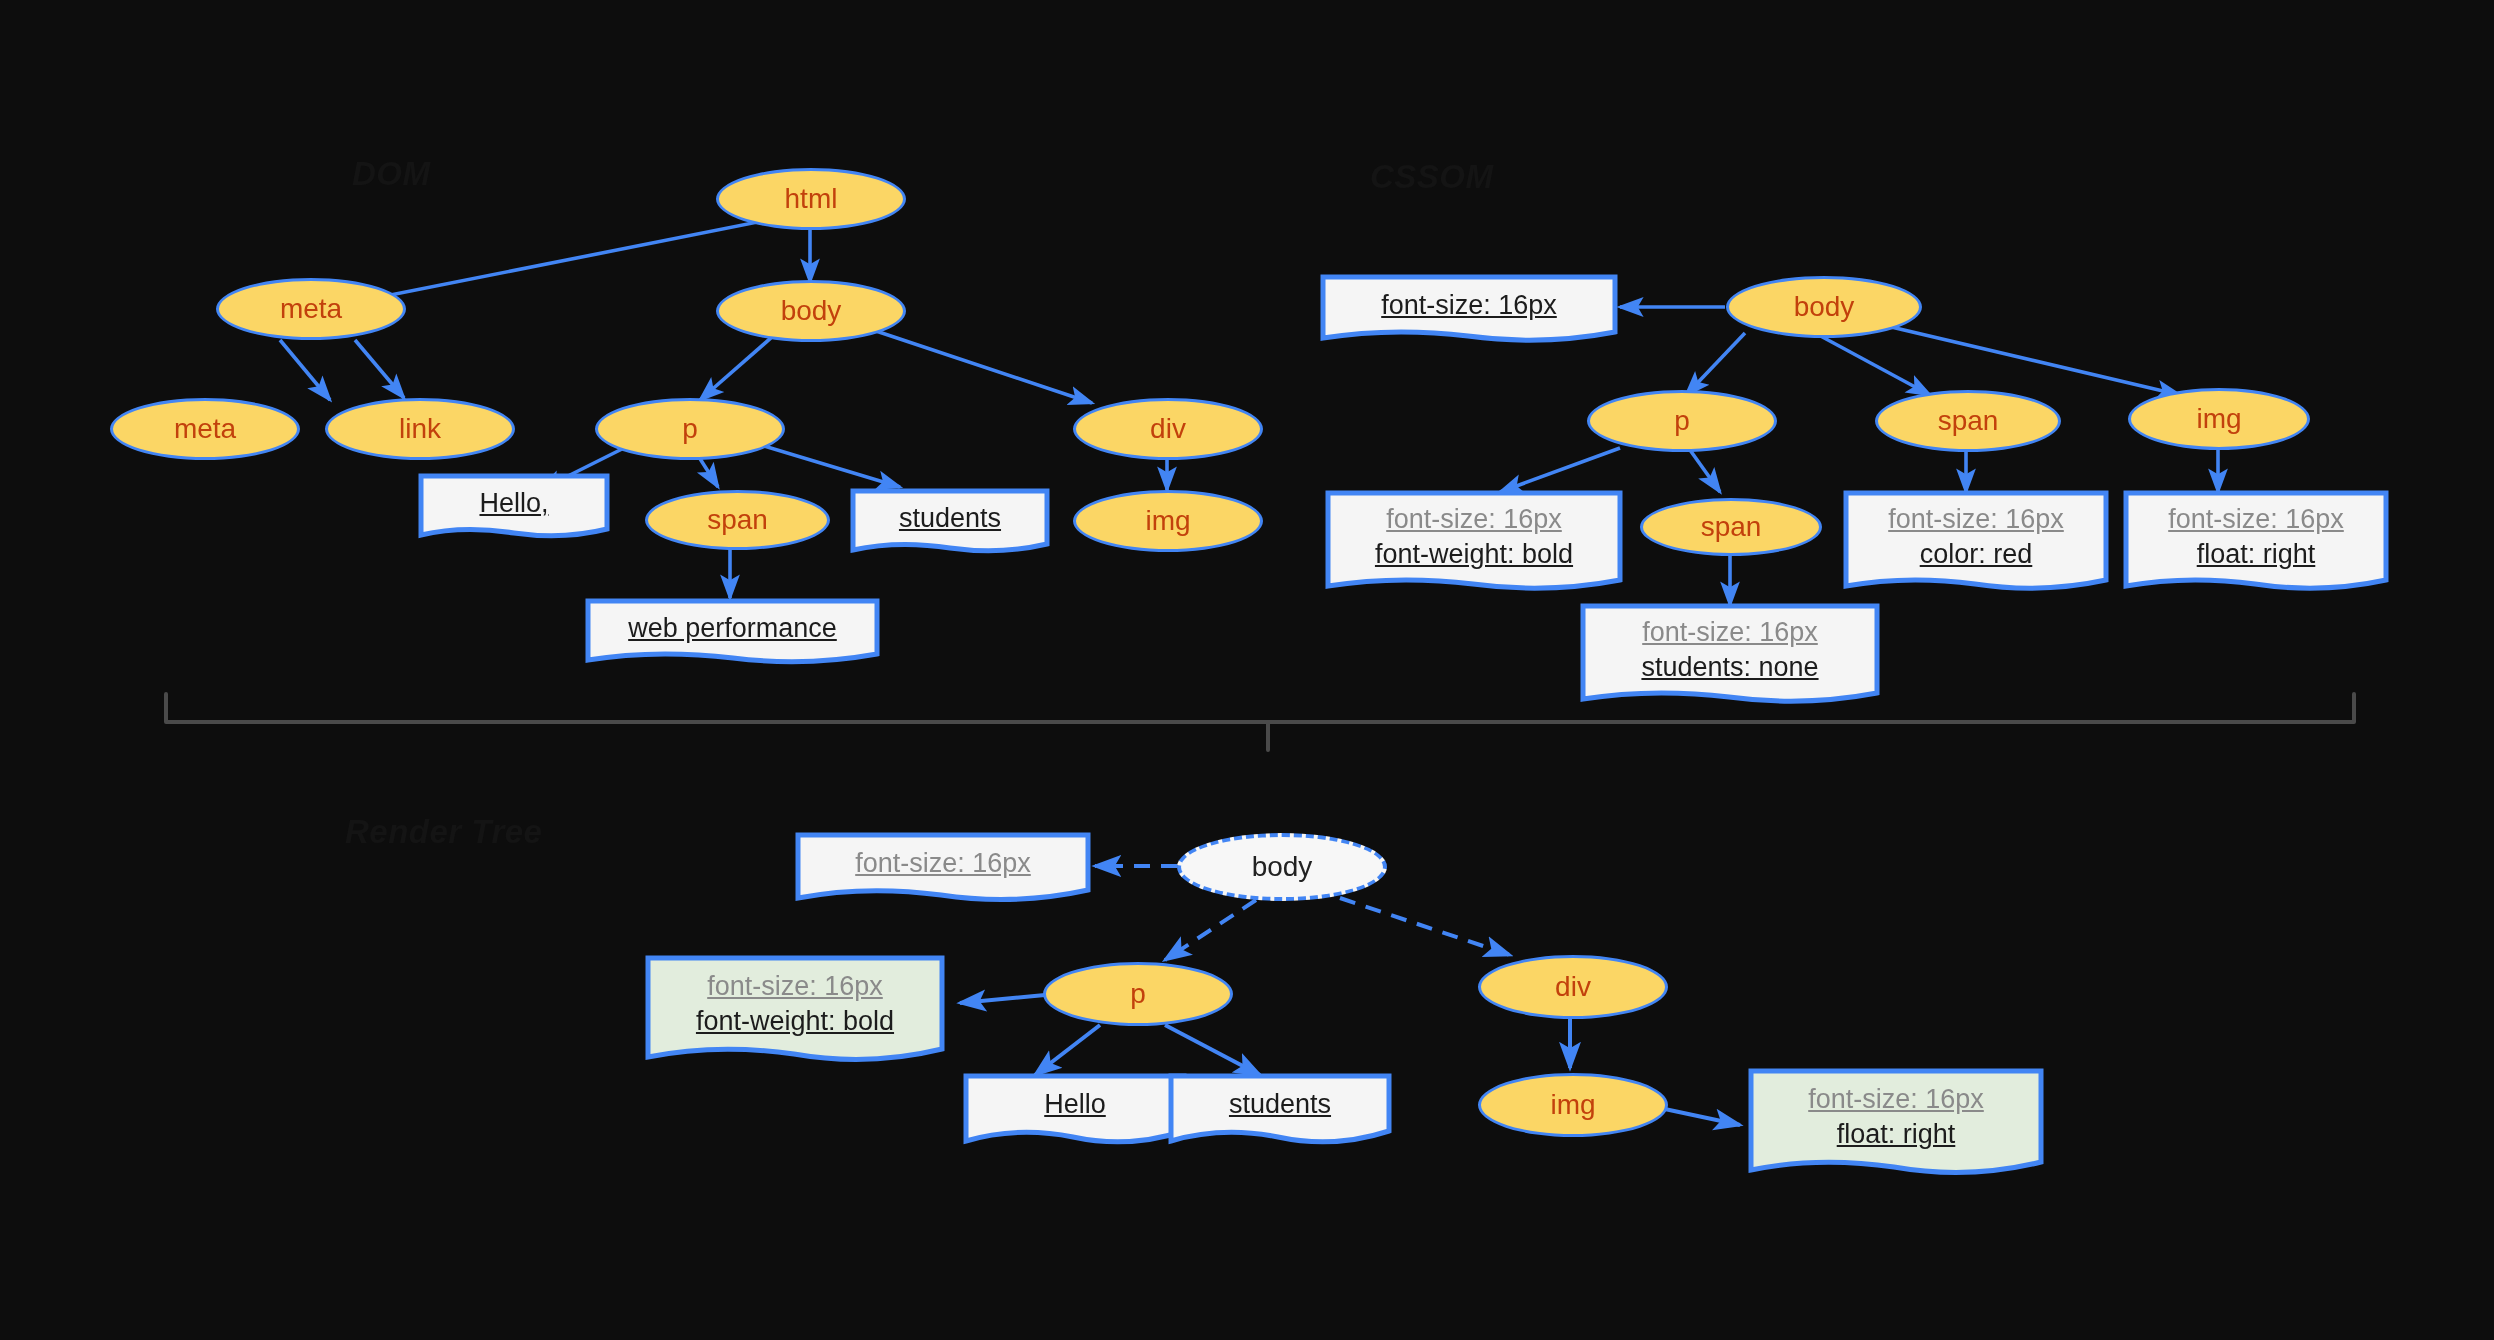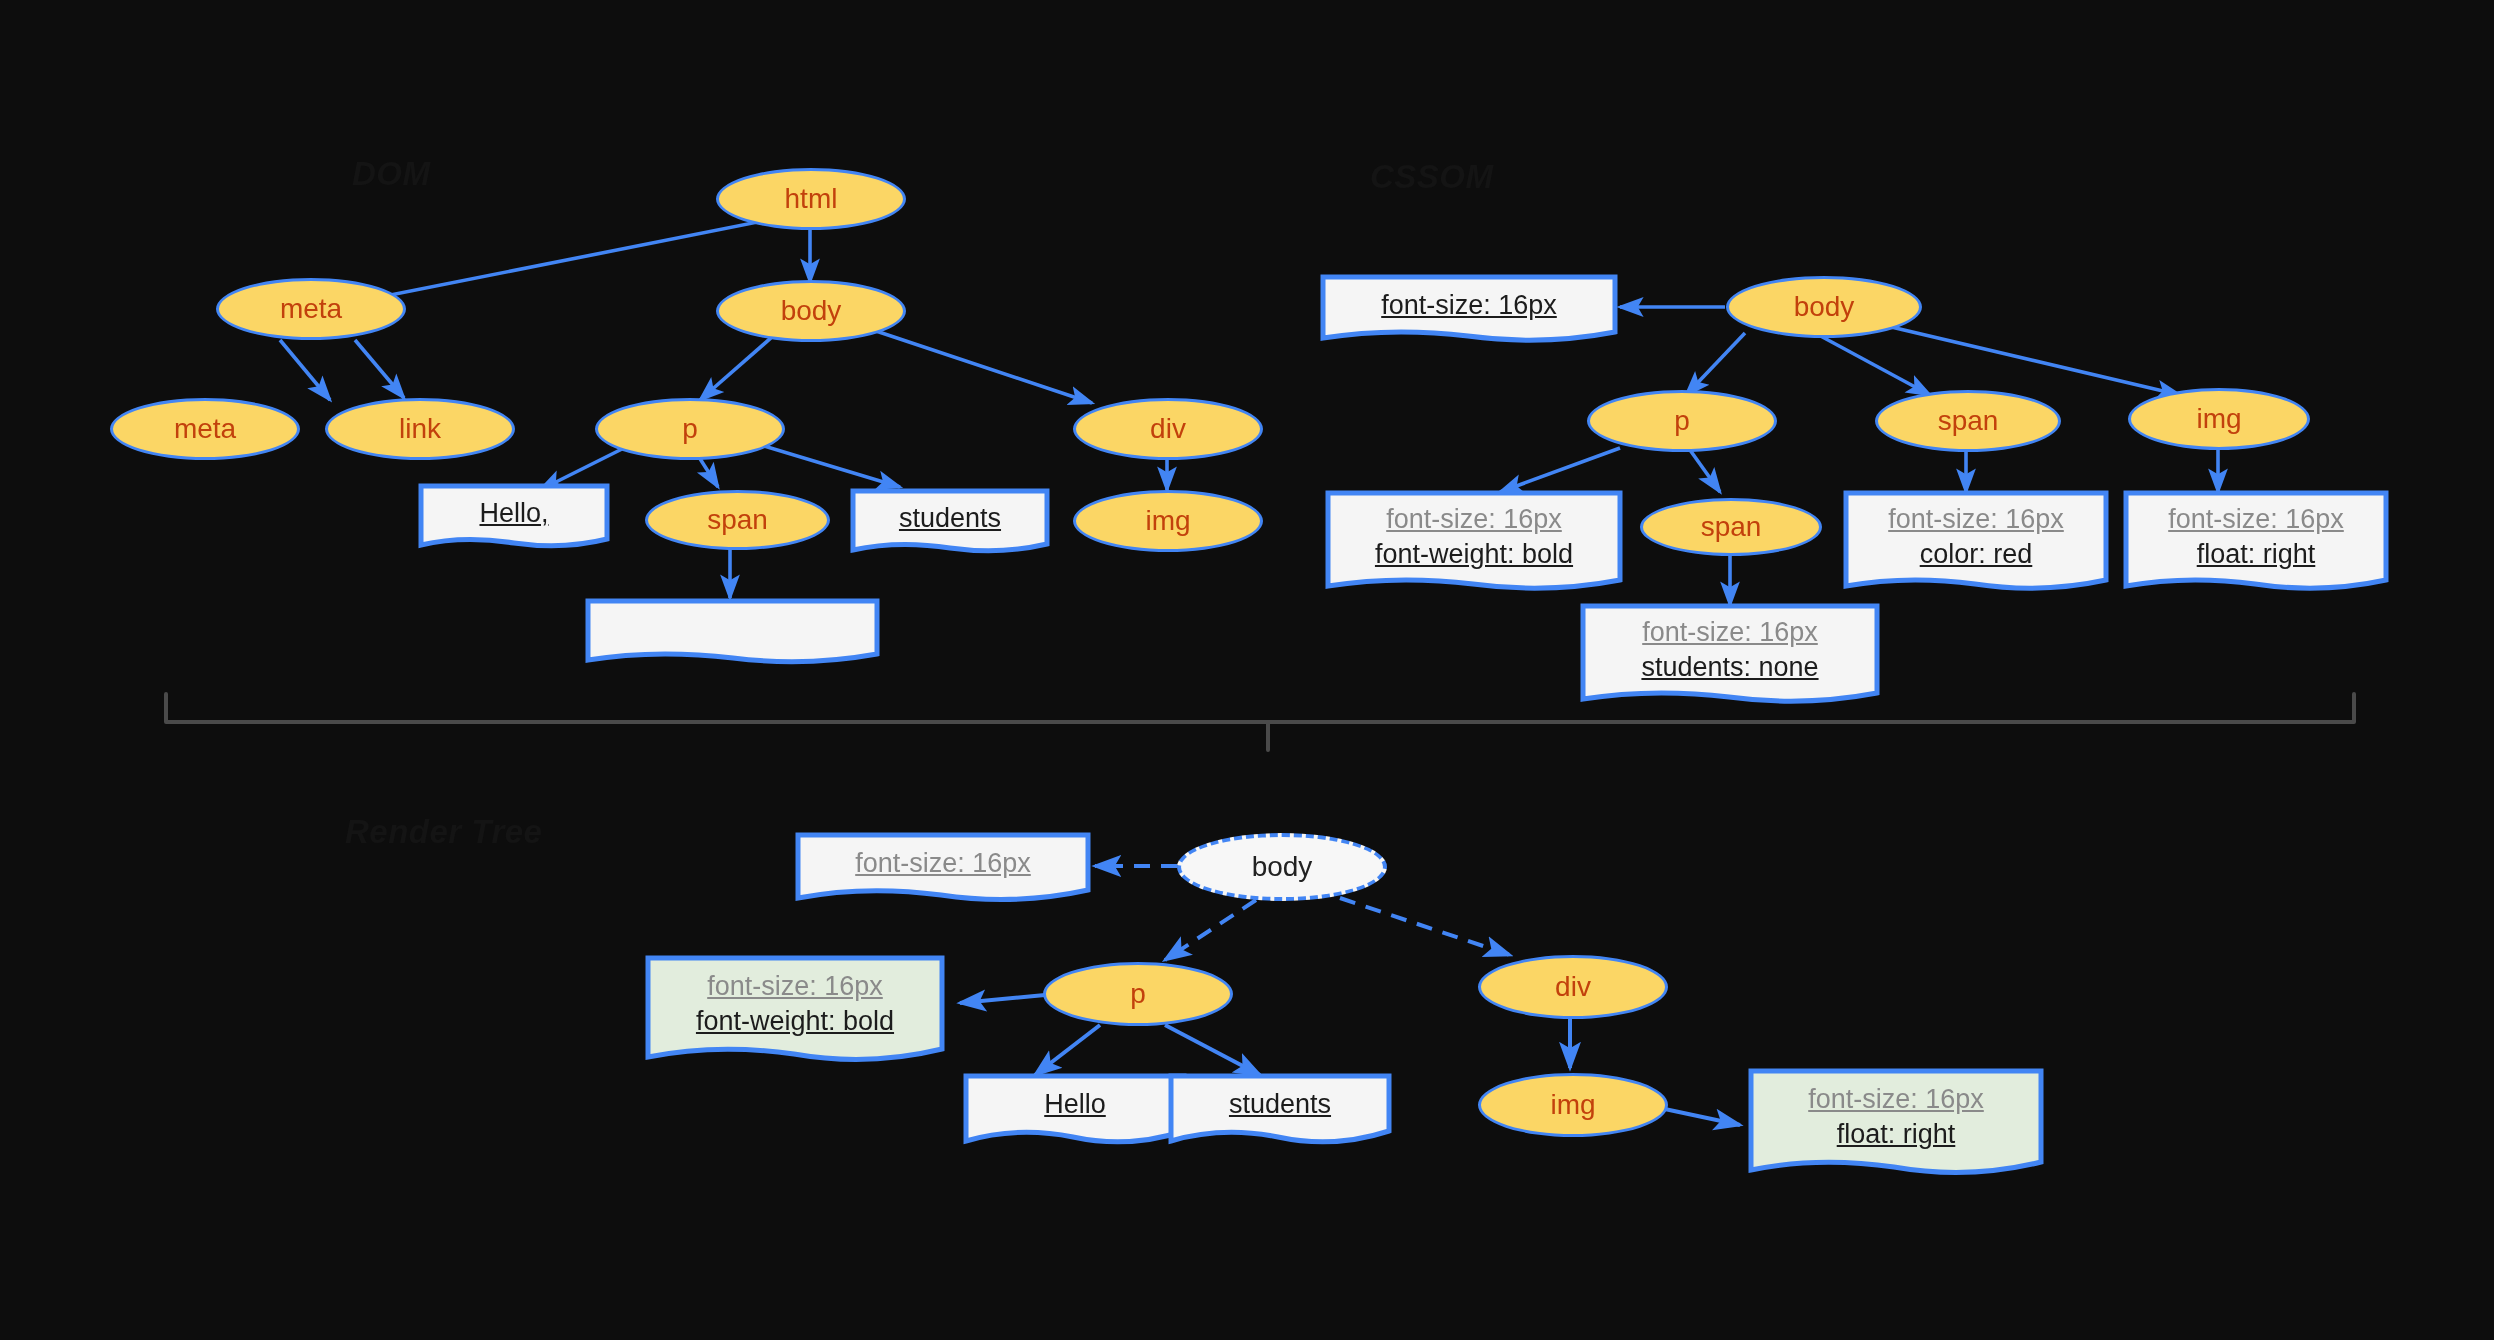--- a/index.html
+++ b/index.html
@@ -119,21 +119,21 @@
   <div class="node" style="left:716px;top:168px;width:190px;height:62px;">html</div>
   <div class="node" style="left:216px;top:278px;width:190px;height:62px;">meta</div>
   <div class="node" style="left:716px;top:280px;width:190px;height:62px;">body</div>
   <div class="node" style="left:110px;top:398px;width:190px;height:62px;">meta</div>
   <div class="node" style="left:325px;top:398px;width:190px;height:62px;">link</div>
   <div class="node" style="left:595px;top:398px;width:190px;height:62px;">p</div>
   <div class="node" style="left:1073px;top:398px;width:190px;height:62px;">div</div>
   <div class="node" style="left:645px;top:490px;width:185px;height:60px;">span</div>
   <div class="node" style="left:1073px;top:490px;width:190px;height:62px;">img</div>
 
-  <div class="boxwrap" style="left:418px;top:483px;width:192px;height:72px;">
+  <div class="boxwrap" style="left:418px;top:473px;width:192px;height:72px;">
     <svg width="192" height="72" viewBox="0 0 192 72" preserveAspectRatio="none">
       <path d="M3,3 H189 V56 Q145,67 96,60 Q45,52 3,62 Z" fill="#f5f5f5" stroke="#4285f4" stroke-width="5"></path>
     </svg>
     <div class="boxtext" style="height:60px;">
       <span class="ln">Hello,</span>
     </div>
   </div>
 
   <div class="boxwrap" style="left:850px;top:488px;width:200px;height:72px;">
     <svg width="200" height="72" viewBox="0 0 200 72" preserveAspectRatio="none">
@@ -141,20 +141,23 @@
     </svg>
     <div class="boxtext" style="height:60px;">
       <span class="ln">students</span>
     </div>
   </div>
 
   <div class="boxwrap" style="left:585px;top:598px;width:295px;height:72px;">
     <svg width="295" height="72" viewBox="0 0 295 72" preserveAspectRatio="none">
       <path d="M3,3 H292 V56 Q220,69 148,60 Q70,51 3,62 Z" fill="#f5f5f5" stroke="#4285f4" stroke-width="5"></path>
     </svg>
+    <div class="boxtext" style="height:60px;">
+      <span class="ln">web performance</span>
+    </div>
   </div>
 
   <div class="node" style="left:1726px;top:276px;width:196px;height:62px;">body</div>
   <div class="node" style="left:1587px;top:390px;width:190px;height:62px;">p</div>
   <div class="node" style="left:1875px;top:390px;width:186px;height:62px;">span</div>
   <div class="node" style="left:2128px;top:388px;width:182px;height:62px;">img</div>
   <div class="node" style="left:1640px;top:498px;width:182px;height:58px;">span</div>
 
   <div class="boxwrap" style="left:1320px;top:274px;width:298px;height:76px;">
     <svg width="298" height="76" viewBox="0 0 298 76" preserveAspectRatio="none">

